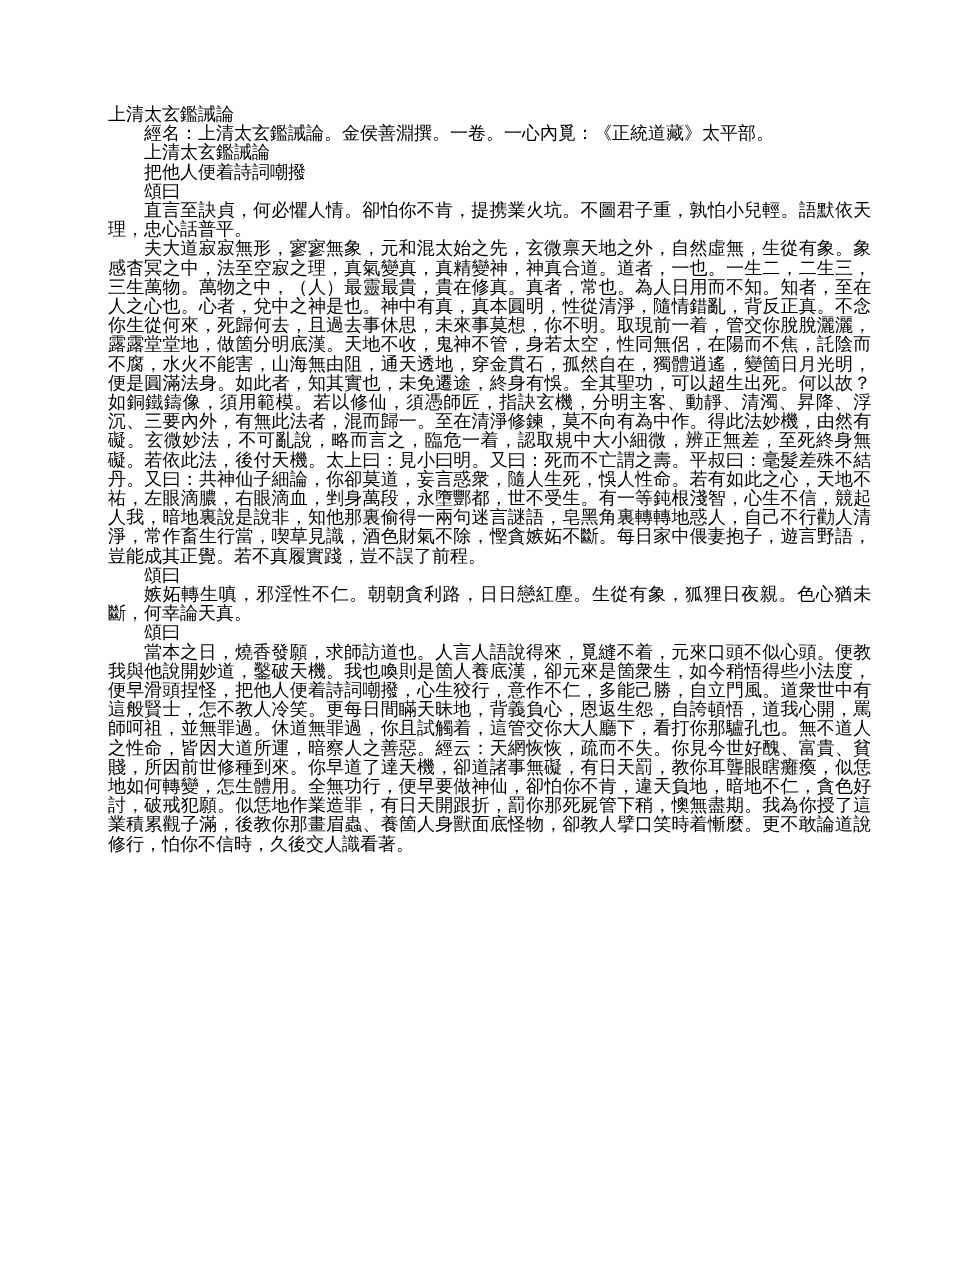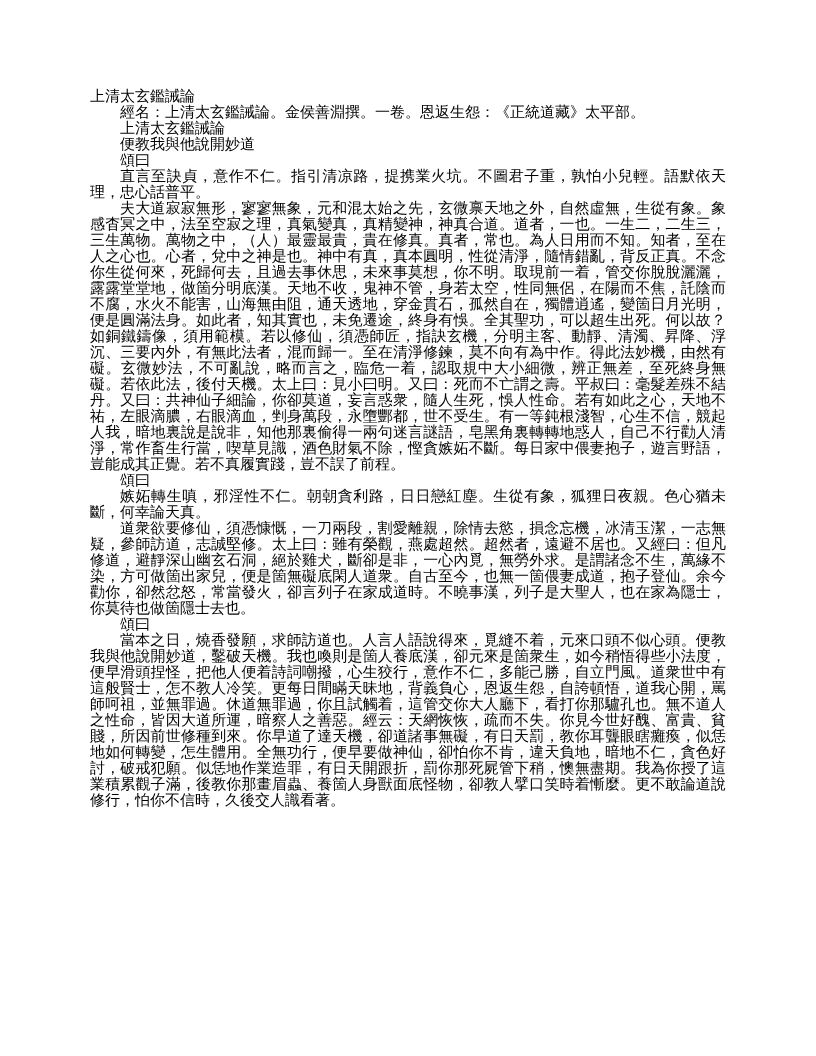--- a/index.html
+++ b/index.html
@@ -37,25 +37,24 @@
   .doc p.noindent {
     text-indent: 0;
   }
 </style>
 </head>
 <body>
 
 <div class="page">
   <div class="doc">
     <p class="noindent">上清太玄鑑誡論</p>
-    <p class="indent">經名：上清太玄鑑誡論。金侯善淵撰。一卷。恩返生怨：《正統道藏》太平部。</p>
+    <p class="indent">經名：上清太玄鑑誡論。金侯善淵撰。一卷。一心內覓：《正統道藏》太平部。</p>
     <p class="indent">上清太玄鑑誡論</p>
-    <p class="indent">便教我與他說開妙道</p>
+    <p class="indent">把他人便着詩詞嘲撥</p>
     <p class="indent">頌曰</p>
-    <p class="indent">直言至訣貞，意作不仁。指引清凉路，提携業火坑。不圖君子重，孰怕小兒輕。語默依天理，忠心話普平。</p>
+    <p class="indent">直言至訣貞，何必懼人情。卻怕你不肯，提携業火坑。不圖君子重，孰怕小兒輕。語默依天理，忠心話普平。</p>
     <p class="indent">夫大道寂寂無形，寥寥無象，元和混太始之先，玄微禀天地之外，自然虛無，生從有象。象感杳冥之中，法至空寂之理，真氣變真，真精變神，神真合道。道者，一也。一生二，二生三，三生萬物。萬物之中，（人）最靈最貴，貴在修真。真者，常也。為人日用而不知。知者，至在人之心也。心者，兌中之神是也。神中有真，真本圓明，性從清淨，隨情錯亂，背反正真。不念你生從何來，死歸何去，且過去事休思，未來事莫想，你不明。取現前一着，管交你脫脫灑灑，露露堂堂地，做箇分明底漢。天地不收，鬼神不管，身若太空，性同無侶，在陽而不焦，託陰而不腐，水火不能害，山海無由阻，通天透地，穿金貫石，孤然自在，獨體逍遙，變箇日月光明，便是圓滿法身。如此者，知其實也，未免遷途，終身有悞。全其聖功，可以超生出死。何以故？如銅鐵鑄像，須用範模。若以修仙，須憑師匠，指訣玄機，分明主客、動靜、清濁、昇降、浮沉、三要內外，有無此法者，混而歸一。至在清淨修鍊，莫不向有為中作。得此法妙機，由然有礙。玄微妙法，不可亂說，略而言之，臨危一着，認取規中大小細微，辨正無差，至死終身無礙。若依此法，後付天機。太上曰：見小曰明。又曰：死而不亡謂之壽。平叔曰：毫髮差殊不結丹。又曰：共神仙子細論，你卻莫道，妄言惑衆，隨人生死，悞人性命。若有如此之心，天地不祐，左眼滴膿，右眼滴血，剉身萬段，永墮酆都，世不受生。有一等鈍根淺智，心生不信，競起人我，暗地裏說是說非，知他那裏偷得一兩句迷言謎語，皂黑角裏轉轉地惑人，自己不行勸人清淨，常作畜生行當，喫草見識，酒色財氣不除，慳貪嫉妬不斷。每日家中偎妻抱子，遊言野語，豈能成其正覺。若不真履實踐，豈不誤了前程。</p>
     <p class="indent">頌曰</p>
     <p class="indent">嫉妬轉生嗔，邪淫性不仁。朝朝貪利路，日日戀紅塵。生從有象，狐狸日夜親。色心猶未斷，何幸論天真。</p>
-    <p class="indent">道衆欲要修仙，須憑慷慨，一刀兩段，割愛離親，除情去慾，損念忘機，冰清玉潔，一志無疑，參師訪道，志誠堅修。太上曰：雖有榮觀，燕處超然。超然者，遠避不居也。又經曰：但凡修道，避靜深山幽玄石洞，絕於雞犬，斷卻是非，一心內覓，無勞外求。是謂諸念不生，萬緣不染，方可做箇出家兒，便是箇無礙底閑人道衆。自古至今，也無一箇偎妻成道，抱子登仙。余今勸你，卻然忿怒，常當發火，卻言列子在家成道時。不曉事漢，列子是大聖人，也在家為隱士，你莫待也做箇隱士去也。</p>
     <p class="indent">頌曰</p>
     <p class="indent">當本之日，燒香發願，求師訪道也。人言人語說得來，覓縫不着，元來口頭不似心頭。便教我與他說開妙道，鑿破天機。我也喚則是箇人養底漢，卻元來是箇衆生，如今稍悟得些小法度，便早滑頭捏怪，把他人便着詩詞嘲撥，心生狡行，意作不仁，多能己勝，自立門風。道衆世中有這般賢士，怎不教人冷笑。更每日間瞞天昧地，背義負心，恩返生怨，自誇頓悟，道我心開，罵師呵祖，並無罪過。休道無罪過，你且試觸着，這管交你大人廳下，看打你那驢孔也。無不道人之性命，皆因大道所運，暗察人之善惡。經云：天網恢恢，疏而不失。你見今世好醜、富貴、貧賤，所因前世修種到來。你早道了達天機，卻道諸事無礙，有日天罰，教你耳聾眼瞎癱瘓，似恁地如何轉變，怎生體用。全無功行，便早要做神仙，卻怕你不肯，違天負地，暗地不仁，貪色好討，破戒犯願。似恁地作業造罪，有日天開跟折，罰你那死屍管下稍，懊無盡期。我為你授了這業積累觀子滿，後教你那畫眉蟲、養箇人身獸面底怪物，卻教人擘口笑時着慚麼。更不敢論道說修行，怕你不信時，久後交人識看著。</p>
   </div>
 </div>
 
 </body></html>

